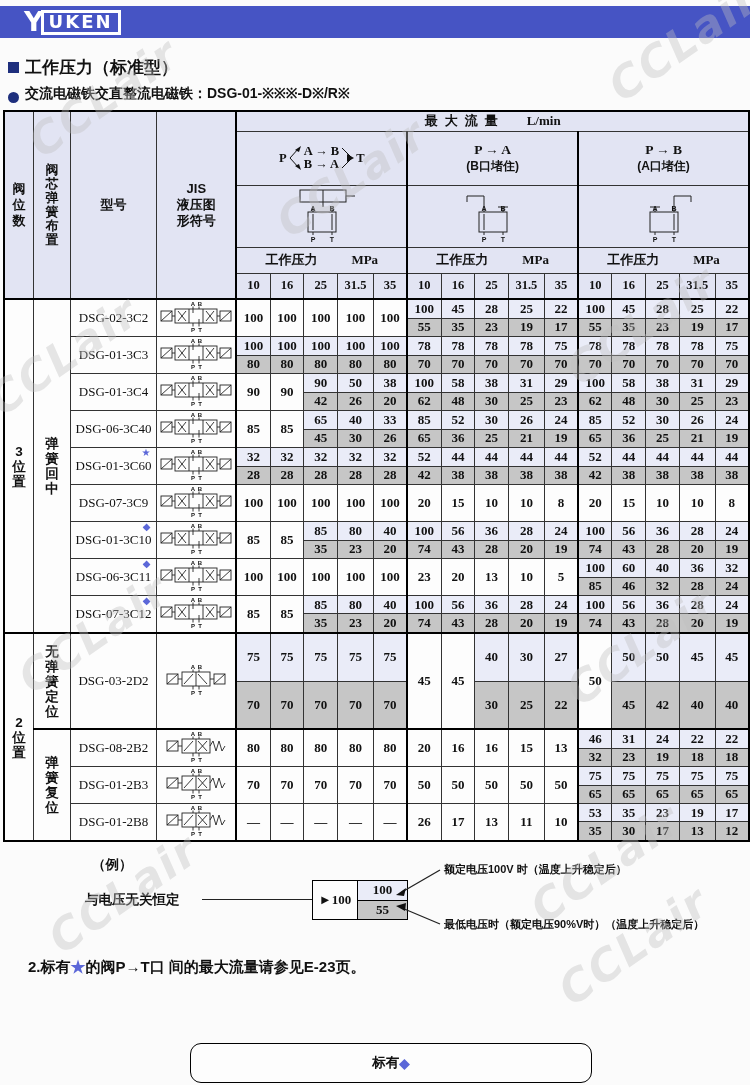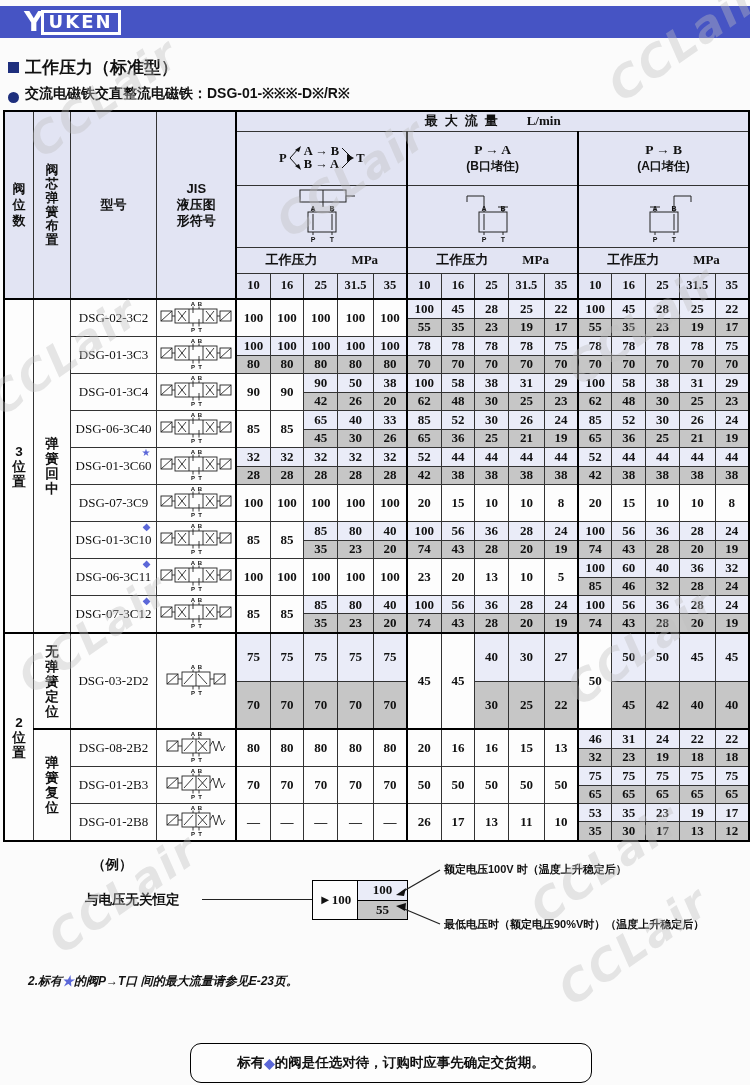--- a/index.html
+++ b/index.html
@@ -62,21 +62,21 @@
   .exleft{position:absolute;left:85px;top:81px;font-size:13.5px;}
   .hline{position:absolute;left:202px;top:89px;width:110px;border-top:1.5px solid #222;}
   .exbox{position:absolute;left:312px;top:70px;width:94px;height:38px;border:1.5px solid #000;display:flex;background:#fdfdfd;}
   .exbox .lcell{width:44px;display:flex;align-items:center;justify-content:center;
     font-family:"Liberation Serif",serif;font-size:13px;}
   .exbox .rcol{flex:1;display:flex;flex-direction:column;border-left:1.5px solid #000;}
   .exbox .rtop{flex:1;background:#eaecf8;border-bottom:1.5px solid #000;display:flex;align-items:center;justify-content:center;font-family:"Liberation Serif",serif;font-size:13px;}
   .exbox .rbot{flex:1;background:#c6c6c6;display:flex;align-items:center;justify-content:center;font-family:"Liberation Serif",serif;font-size:13px;}
   .annot{position:absolute;left:444px;font-size:11px;white-space:nowrap;text-align:center;}
   .an-top{top:52px;} .an-bot{top:107px;}
-  .note2{position:absolute;left:28px;top:163px;font-size:12px;font-style:italic;}
+  .note2{position:absolute;left:28px;top:148px;font-size:15px;}
   .star,.diamond{color:#5b67d8;}
   .exsvg{position:absolute;left:0;top:0;width:750px;height:230px;pointer-events:none;}
   
   .footer-box{
     position:absolute;left:190px;top:1043px;width:400px;height:38px;
     border:1.5px solid #000;border-radius:11px;background:#fdfdfd;
     display:flex;align-items:center;justify-content:center;font-size:13.5px;font-weight:bold;z-index:4;
   }
 </style>
 </head>
@@ -998,14 +998,13 @@
     <polygon points="396,96 406,93 405,101" fill="#111"></polygon>
   </svg>
   <div class="annot an-top">额定电压100V 时（温度上升稳定后）</div>
   <div class="annot an-bot">最低电压时（额定电压90%V时）（温度上升稳定后）</div>
   <div class="note2"><span>2.标有</span><span class="star">★</span><span>的阀P→T口 间的最大流量请参见E-23页。</span></div>
 </div>
 
 <div class="footer-box">
   <span>标有</span>
     <span class="diamond">◆</span>
-    <span> 的阀是任选对待，订购时应事先确定交货期。</span>
 </div>
 
 </body></html>

